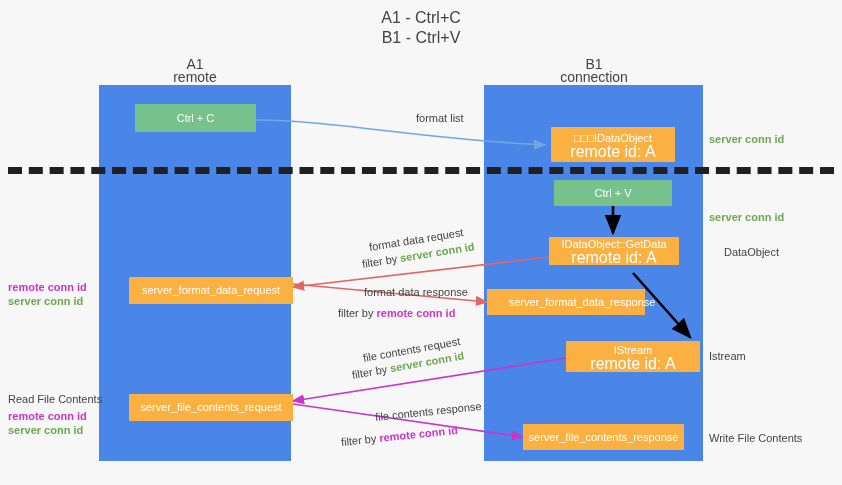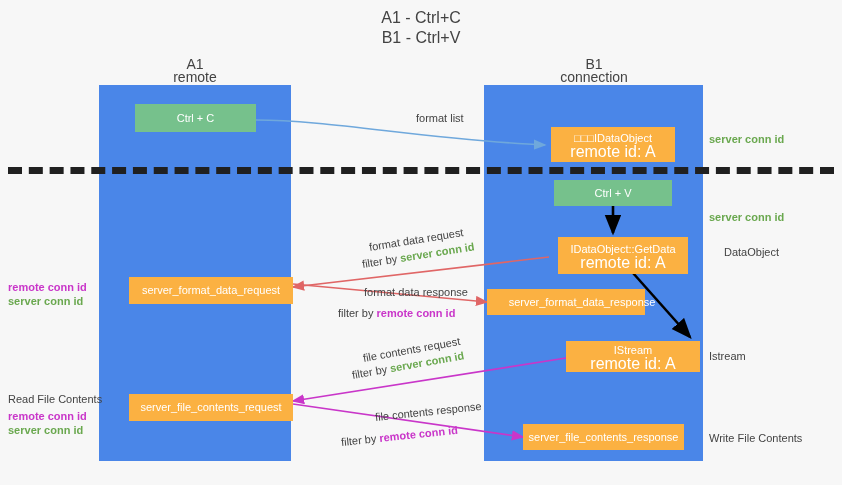--- a/index.html
+++ b/index.html
@@ -181,21 +181,21 @@
 
   <div class="box box-orange" style="left:551px; top:127px; width:124px; height:35px;">
     <div>□□□IDataObject</div>
     <div class="line2">remote id: A</div>
   </div>
 
   <div class="box box-green" style="left:554px; top:180px; width:118px; height:26px;">
     <div>Ctrl + V</div>
   </div>
 
-  <div class="box box-orange" style="left:549px; top:237px; width:130px; height:37px;margin-left:9px;">
+  <div class="box box-orange" style="left:549px; top:237px; width:130px; height:28px;">
     <div>IDataObject::GetData</div>
     <div class="line2">remote id: A</div>
   </div>
 
   <div class="box box-orange" style="left:487px; top:289px; width:158px; height:26px;padding-left:36px;">
     <div>server_format_data_response</div>
   </div>
 
   <div class="box box-orange" style="left:566px; top:341px; width:134px; height:31px;">
     <div>IStream</div>

